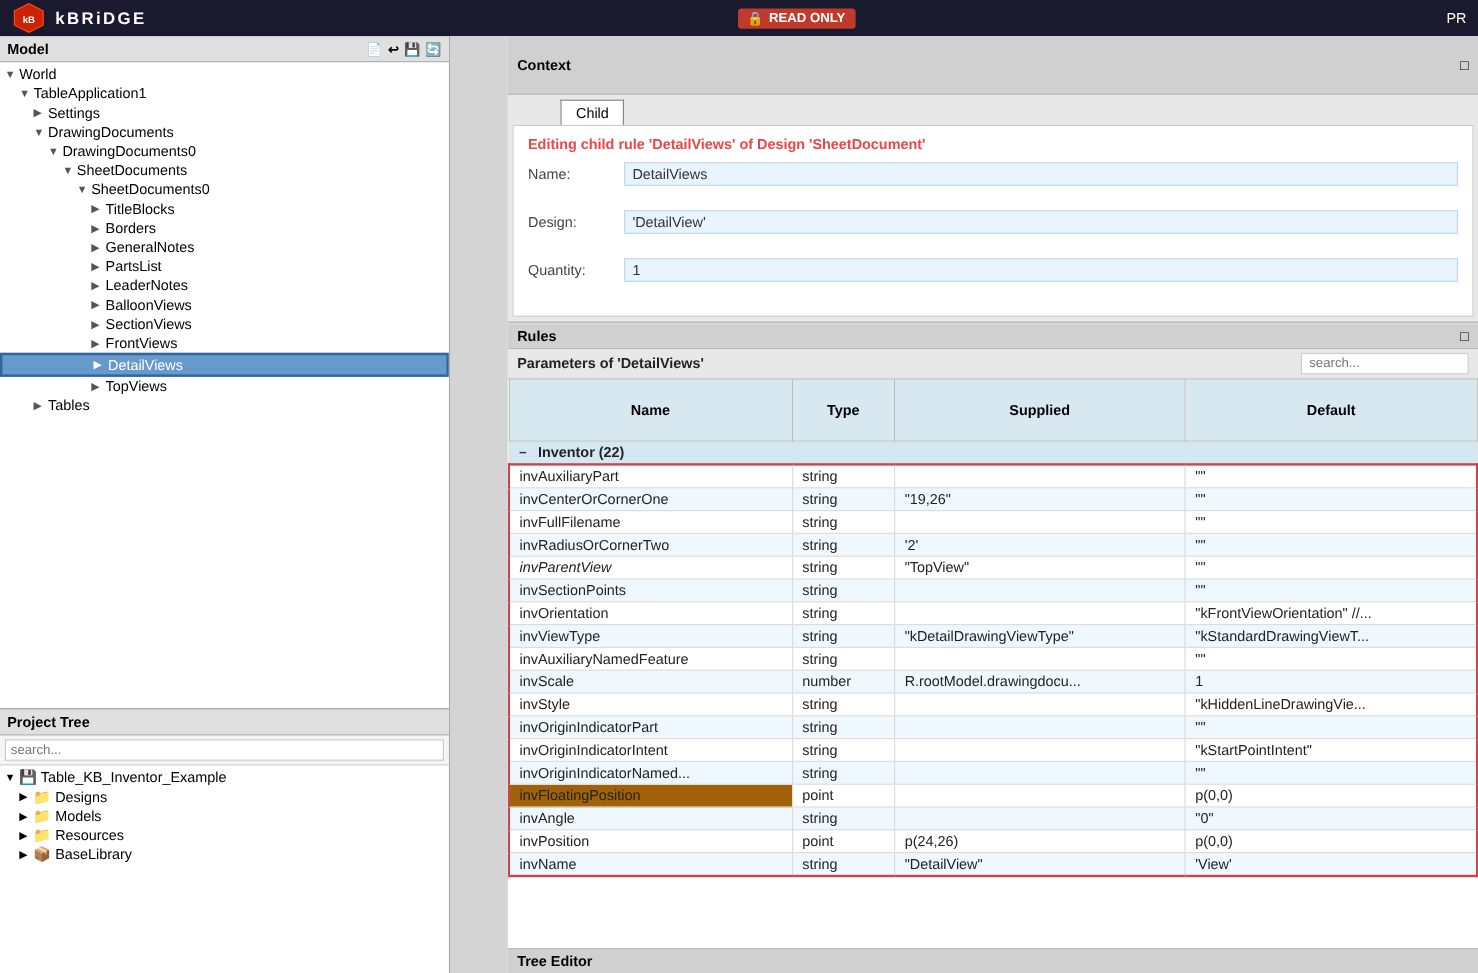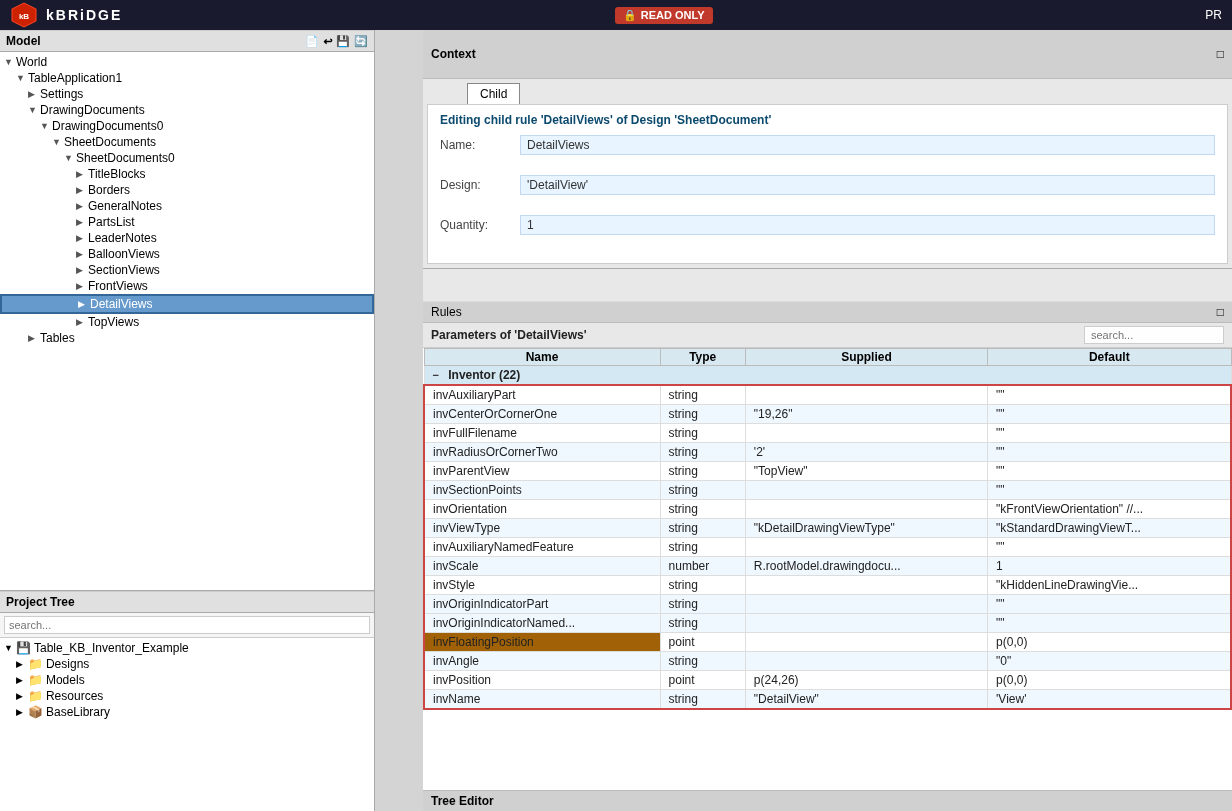--- a/index.html
+++ b/index.html
@@ -158,21 +158,21 @@
     .context-body {
       background: white;
       padding: 8px 12px;
       border: 1px solid #ccc;
       margin: 0 4px 4px;
     }
     .editing-title {
       font-size: 12px;
       font-weight: bold;
       margin-bottom: 8px;
-      color: #0c4a6e;
+      color: #ef4444;
     }
     .form-row {
       display: flex;
       align-items: center;
       margin-bottom: 20px;
     }
     .form-label {
       width: 80px;
       color: #444;
       font-size: 12px;
@@ -191,26 +191,25 @@
       flex: 1;
       display: flex;
       flex-direction: column;
       overflow: hidden;
     }
     .rules-header {
       background: #d0d0d0;
       border-bottom: 1px solid #bbb;
       border-top: 1px solid #ddd;
       padding: 3px 8px;
-      font-weight: normal;
+      font-weight: bold;
       font-size: 12px;
       display: flex;
       align-items: center;
       justify-content: space-between;
-      margin-top: 32px;
     }
     .rules-toolbar {
       background: #e8e8e8;
       padding: 3px 8px;
       display: flex;
       align-items: center;
       justify-content: space-between;
       border-bottom: 1px solid #ccc;
     }
     .rules-toolbar-title {
@@ -233,21 +232,21 @@
       background: white;
     }
     .params-table {
       width: 100%;
       border-collapse: collapse;
       font-size: 12px;
     }
     .params-table th {
       background: #d8e8f0;
       border: 1px solid #bbb;
-      padding: 1px 8px;
+      padding: 18px 8px;
       text-align: center;
       font-weight: bold;
       position: sticky;
       top: 0;
       z-index: 1;
     }
     .params-table td {
       border: 1px solid #ddd;
       padding: 2px 8px;
       color: #222;
@@ -525,21 +524,21 @@
                 <td style="background: rgb(255, 255, 255);"></td>
                 <td style="border-right: 2px solid rgb(204, 68, 68); background: rgb(255, 255, 255);">""</td>
               </tr>
               <tr>
                 <td style="border-left: 2px solid rgb(204, 68, 68); background: rgb(240, 248, 255);">invRadiusOrCornerTwo</td>
                 <td style="background: rgb(240, 248, 255);">string</td>
                 <td style="background: rgb(240, 248, 255);">'2'</td>
                 <td style="border-right: 2px solid rgb(204, 68, 68); background: rgb(240, 248, 255);">""</td>
               </tr>
               <tr>
-                <td style="border-left: 2px solid rgb(204, 68, 68); background: rgb(255, 255, 255);">invParentView</td>
+                <td style="border-left: 2px solid rgb(204, 68, 68); background: rgb(255, 255, 255); font-style: italic;">invParentView</td>
                 <td style="background: rgb(255, 255, 255);">string</td>
                 <td style="background: rgb(255, 255, 255);">"TopView"</td>
                 <td style="border-right: 2px solid rgb(204, 68, 68); background: rgb(255, 255, 255);">""</td>
               </tr>
               <tr>
                 <td style="border-left: 2px solid rgb(204, 68, 68); background: rgb(240, 248, 255);">invSectionPoints</td>
                 <td style="background: rgb(240, 248, 255);">string</td>
                 <td style="background: rgb(240, 248, 255);"></td>
                 <td style="border-right: 2px solid rgb(204, 68, 68); background: rgb(240, 248, 255);">""</td>
               </tr>
@@ -573,20 +572,26 @@
                 <td style="background: rgb(255, 255, 255);"></td>
                 <td style="border-right: 2px solid rgb(204, 68, 68); background: rgb(255, 255, 255);">"kHiddenLineDrawingVie...</td>
               </tr>
               <tr>
                 <td style="border-left: 2px solid rgb(204, 68, 68); background: rgb(240, 248, 255);">invOriginIndicatorPart</td>
                 <td style="background: rgb(240, 248, 255);">string</td>
                 <td style="background: rgb(240, 248, 255);"></td>
                 <td style="border-right: 2px solid rgb(204, 68, 68); background: rgb(240, 248, 255);">""</td>
               </tr>
               <tr>
+                <td style="border-left: 2px solid rgb(204, 68, 68); background: rgb(255, 255, 255);">invOriginIndicatorIntent</td>
+                <td style="background: rgb(255, 255, 255);">string</td>
+                <td style="background: rgb(255, 255, 255);"></td>
+                <td style="border-right: 2px solid rgb(204, 68, 68); background: rgb(255, 255, 255);">"kStartPointIntent"</td>
+              </tr>
+              <tr>
                 <td style="border-left: 2px solid rgb(204, 68, 68); background: rgb(240, 248, 255);">invOriginIndicatorNamed...</td>
                 <td style="background: rgb(240, 248, 255);">string</td>
                 <td style="background: rgb(240, 248, 255);"></td>
                 <td style="border-right: 2px solid rgb(204, 68, 68); background: rgb(240, 248, 255);">""</td>
               </tr>
               <tr>
                 <td style="border-left: 2px solid rgb(204, 68, 68); background: #a16207;">invFloatingPosition</td>
                 <td style="background: rgb(255, 255, 255);">point</td>
                 <td style="background: rgb(255, 255, 255);"></td>
                 <td style="border-right: 2px solid rgb(204, 68, 68); background: rgb(255, 255, 255);">p(0,0)</td>

